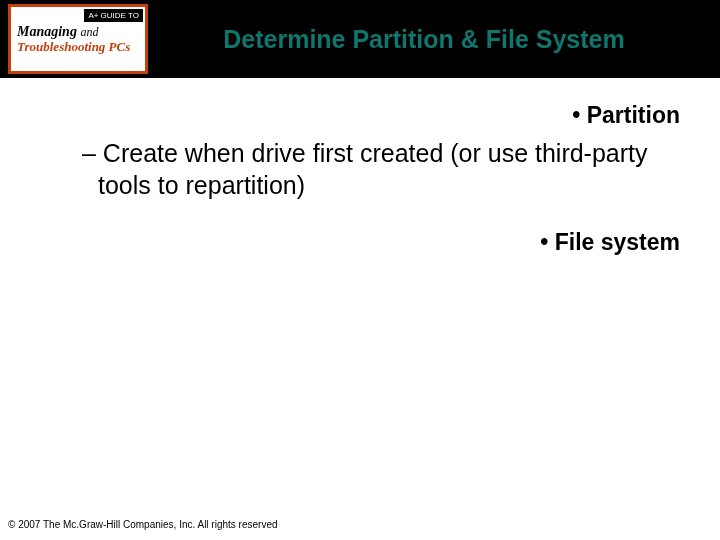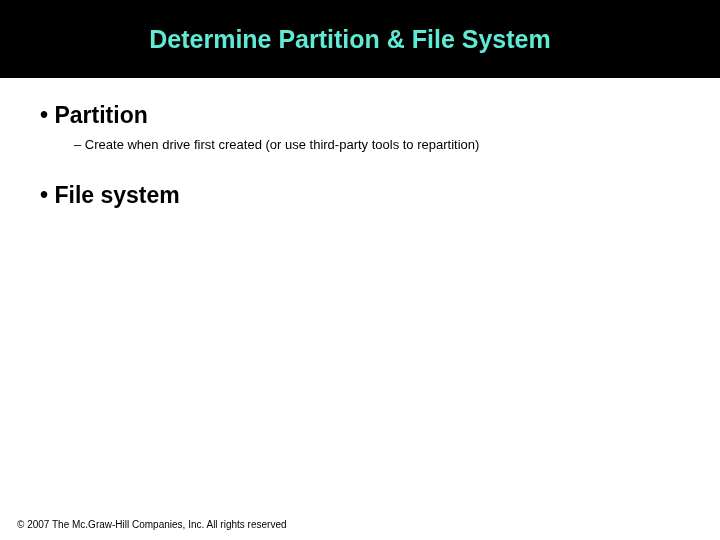--- a/index.html
+++ b/index.html
@@ -58,21 +58,21 @@
   .logo-line2 {
     font-family: Georgia, 'Times New Roman', serif;
     font-style: italic;
     font-weight: bold;
     font-size: 13px;
     color: #c2410c;
     line-height: 1.05;
   }
   .slide-title {
     flex: 1;
-    color: #5eead4;
+    color: #0f766e;
     font-weight: bold;
     font-size: 25px;
     text-align: center;
     padding-right: 20px;
   }
   .content {
     padding: 24px 40px 0 40px;
   }
   ul.top {
     list-style: none;
@@ -80,53 +80,62 @@
     margin: 0;
   }
   ul.top > li {
     margin-bottom: 28px;
   }
   .top-heading {
     font-weight: bold;
     font-size: 23px;
     color: #000;
     margin-bottom: 8px;
+    text-align: right;
   }
   .top-heading::before {
     content: "• ";
   }
   ul.sub {
     list-style: none;
     padding: 0 0 0 34px;
-    margin: 0;
-    font-size: 13px;
+    margin: 8px;
+    font-size: 25px;
     color: #000;
     line-height: 1.28;
   }
   ul.sub > li {
     text-indent: -16px;
     padding-left: 16px;
     margin-bottom: 2px;
   }
   ul.sub > li::before {
     content: "– ";
   }
   .footer {
     position: absolute;
-    left: 17px;
+    left: 8px;
     bottom: 10px;
     font-size: 10px;
     font-family: Arial, sans-serif;
     color: #000;
   }
 </style>
 </head>
 <body>
 
 <div class="header-bar">
+  <div class="logo-box">
+    <div class="logo-corner">A+ GUIDE TO</div>
+    <div class="logo-line1">
+      <span>Managing</span>
+      <span class="and">and</span>
+    </div>
+    <div class="logo-line2">Troubleshooting PCs</div>
+  </div>
   <div class="slide-title">Determine Partition &amp; File System</div>
 </div>
 
 <div class="content">
   <ul class="top">
     <li>
       <div class="top-heading">Partition</div>
       <ul class="sub">
         <li>Create when drive first created (or use third-party tools to repartition)</li>
       </ul>

